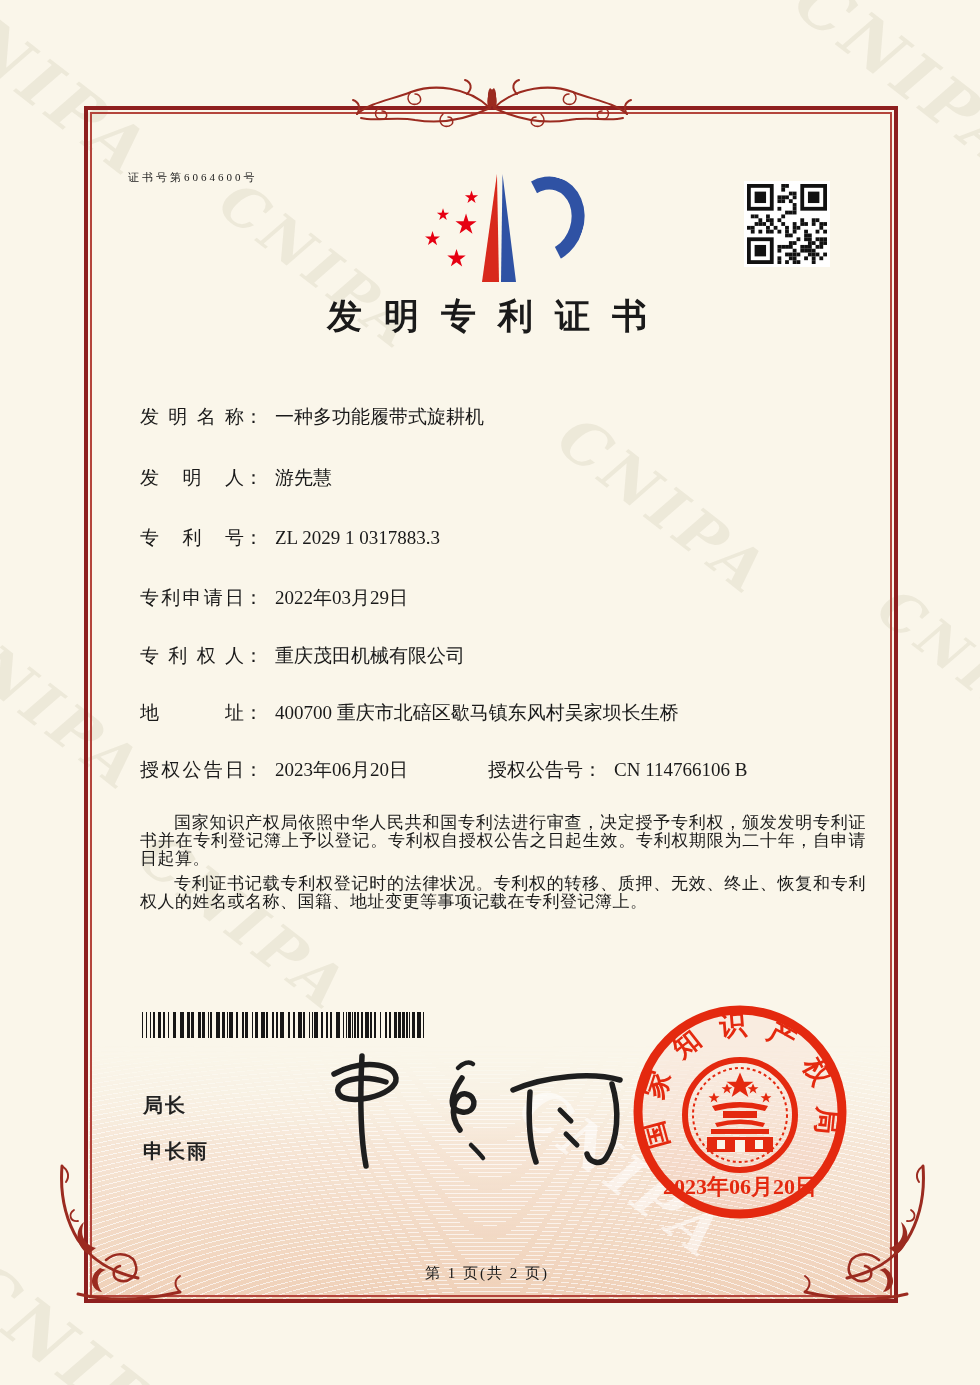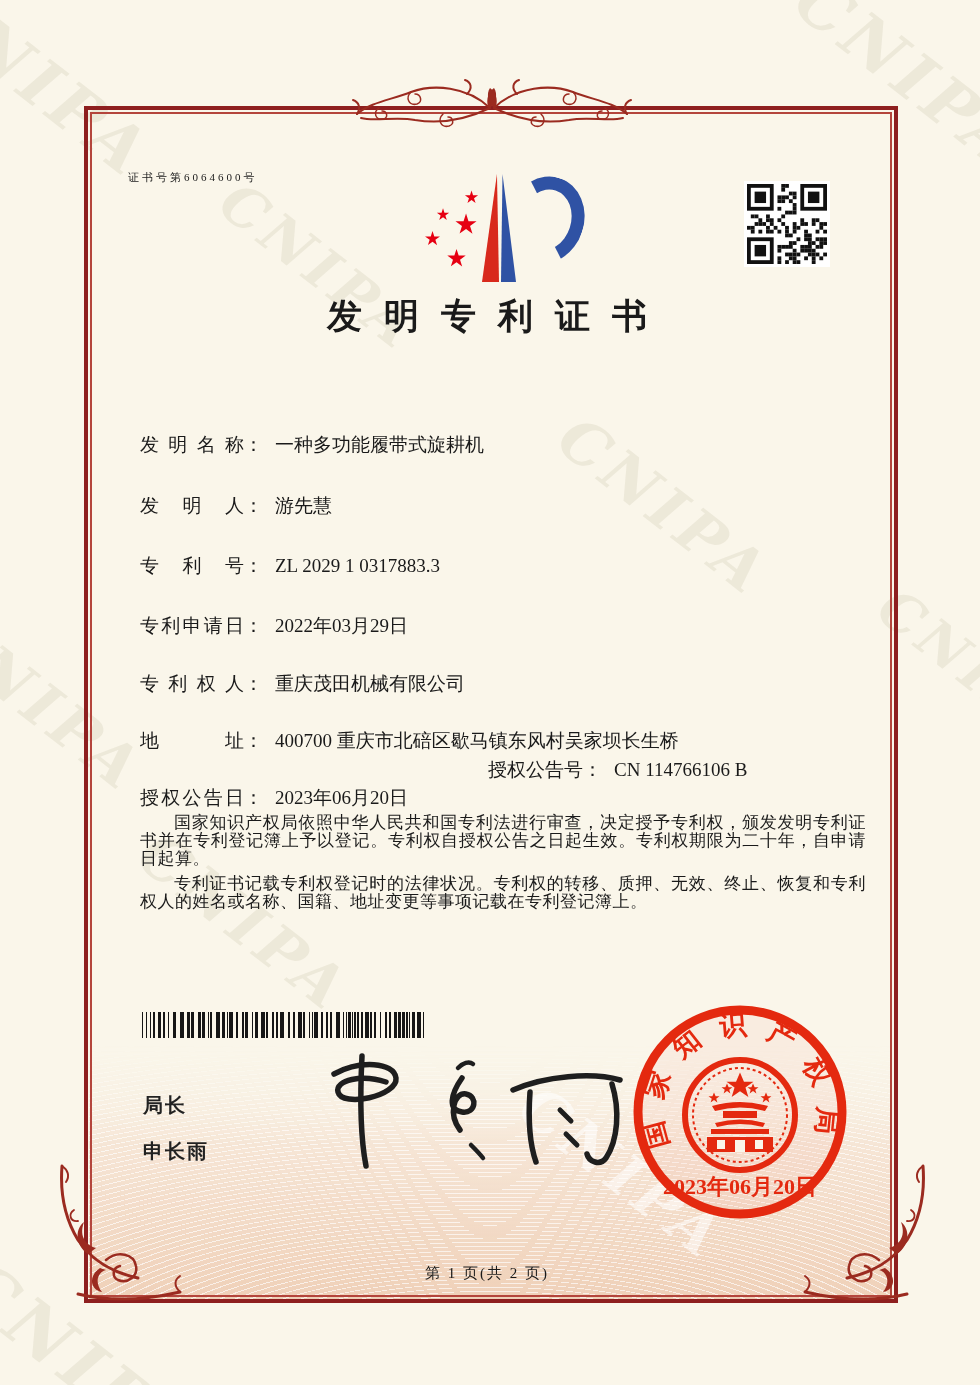--- a/index.html
+++ b/index.html
@@ -40,21 +40,21 @@
   .qr{position:absolute;left:744px;top:181px;width:86px;height:86px;background:#fff;
     padding:3px;box-sizing:border-box;z-index:5;}
   .title{
     position:absolute;left:84px;top:293px;width:806px;text-align:center;
     font-size:35px;font-weight:bold;letter-spacing:22px;padding-left:22px;
     box-sizing:border-box;z-index:5;
   }
   
   .fields{position:absolute;left:140px;top:0;width:745px;z-index:5;font-size:19px;}
   .frow{position:absolute;white-space:nowrap;}
-  .flabel{display:inline-block;width:104px;text-align:justify;text-align-last:justify;margin-top:28px;}
+  .flabel{display:inline-block;width:104px;text-align:justify;text-align-last:justify;}
   .fvalue{margin-left:12px;}
   .grant2{position:absolute;left:348px;top:0;white-space:nowrap;}
   
   .paras{position:absolute;left:140px;top:814px;width:726px;z-index:5;
     font-size:17px;line-height:18px;letter-spacing:0.5px;text-align:justify;}
   .paras p{margin:0 0 7px 0;text-indent:2em;}
   
   .waves{
     position:absolute;left:89px;top:1040px;width:802px;height:259px;z-index:0;
     background:

